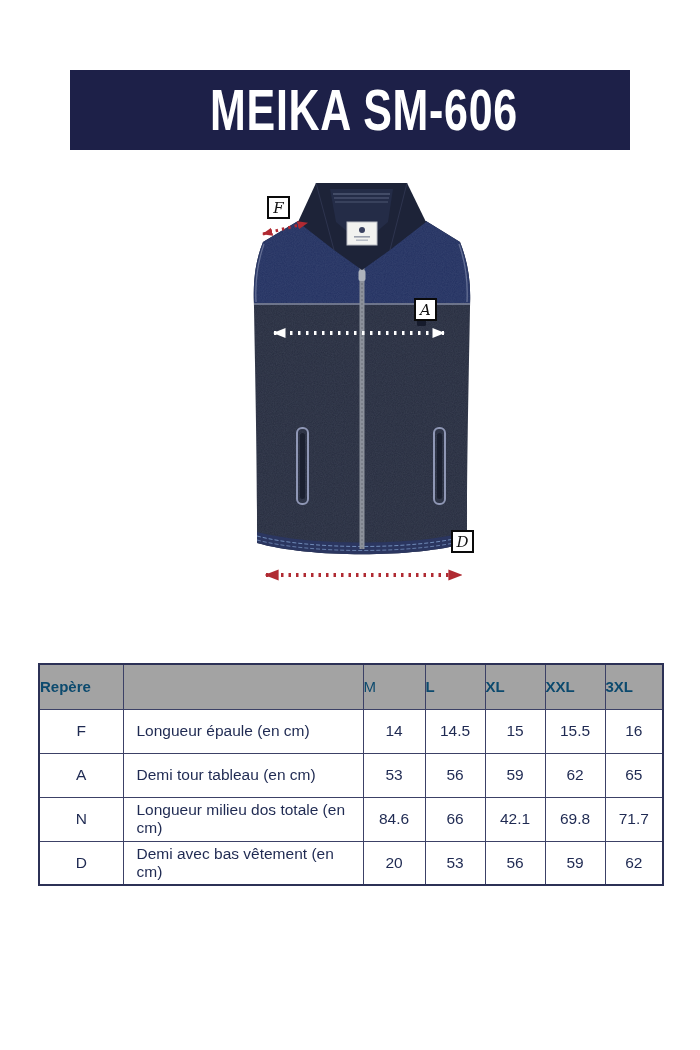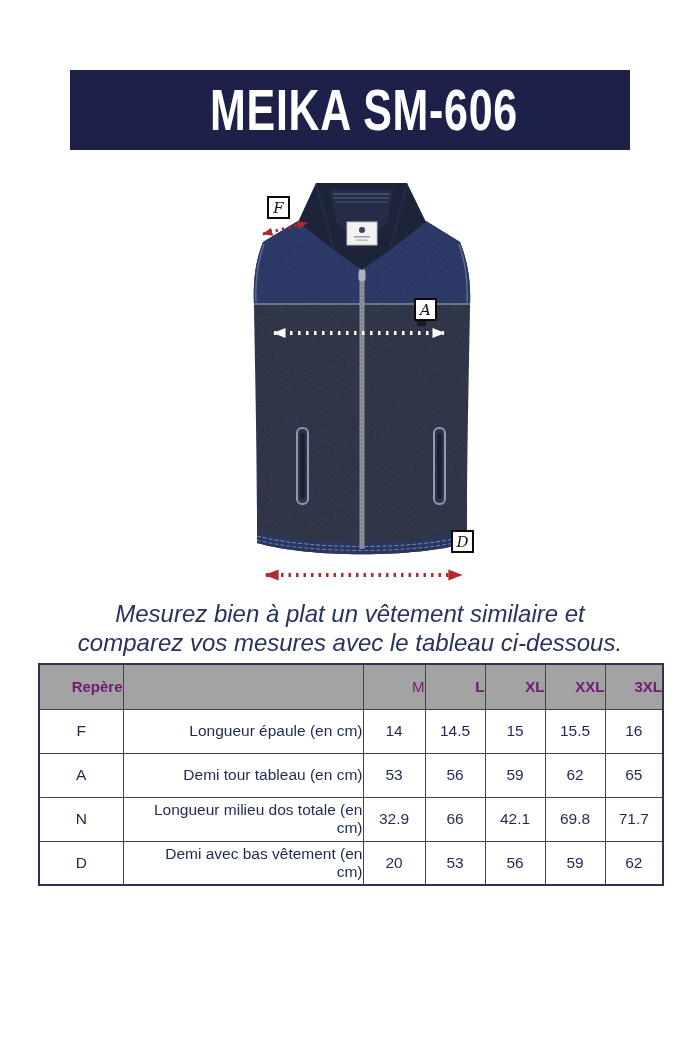--- a/index.html
+++ b/index.html
@@ -20,26 +20,26 @@
 
   
   .instruction { position:absolute; left:0; top:599px; width:700px; text-align:center;
                  color:#273260; font-style:italic; font-size:24px; line-height:29px; }
 
   
   table.size-table { position:absolute; left:38px; top:663px; width:624px;
                      border-collapse:collapse; table-layout:fixed;
                      border:2px solid #2c3156; }
   .size-table th, .size-table td { border:1px solid #3c4166; }
-  .size-table thead th { background:#a3a3a3; color:#701a75; font-weight:700;
-                         font-size:15px; height:45px; text-align:right; }
+  .size-table thead th { background:#a3a3a3; color:#0c4a6e; font-weight:700;
+                         font-size:15px; height:45px; text-align:left; }
   .size-table thead th.wt-normal { font-weight:400; }
   .size-table tbody td { height:44px; color:#1f2a52; font-size:15.5px;
                          text-align:center; vertical-align:middle; background:#ffffff; }
-  .size-table td.desc { text-align:right; padding-left:13px; }
+  .size-table td.desc { text-align:left; padding-left:13px; }
 </style>
 </head>
 <body>
 
 <div class="page">
 
   <header class="banner">
     <h1>MEIKA SM-606</h1>
   </header>
 
@@ -125,24 +125,20 @@
         <rect x="185" y="129" width="21" height="21" fill="#ffffff" stroke="#0a0a0a" stroke-width="2"></rect>
         <text x="195.5" y="145" text-anchor="middle" font-family="DejaVu Serif, serif" font-style="italic" font-size="15" fill="#111111">A</text>
       </g>
       <g>
         <rect x="222" y="361" width="21" height="21" fill="#ffffff" stroke="#0a0a0a" stroke-width="2"></rect>
         <text x="232.5" y="377" text-anchor="middle" font-family="DejaVu Serif, serif" font-style="italic" font-size="15" fill="#111111">D</text>
       </g>
     </svg>
   </div>
 
-  <div class="instruction">
-    <div>Mesurez bien à plat un vêtement similaire et</div>
-    <div>comparez vos mesures avec le tableau ci-dessous.</div>
-  </div>
 
   <table class="size-table">
     <colgroup>
       <col style="width:84px">
         <col style="width:240px">
         <col style="width:62px">
       <col style="width:60px">
         <col style="width:60px">
         <col style="width:60px">
         <col style="width:58px">
@@ -173,21 +169,21 @@
         <td class="desc">Demi tour tableau (en cm)</td>
         <td>53</td>
         <td>56</td>
         <td>59</td>
         <td>62</td>
         <td>65</td>
       </tr>
       <tr>
         <td>N</td>
         <td class="desc">Longueur milieu dos totale (en cm)</td>
-        <td>32.9</td>
+        <td>84.6</td>
         <td>66</td>
         <td>42.1</td>
         <td>69.8</td>
         <td>71.7</td>
       </tr>
       <tr>
         <td>D</td>
         <td class="desc">Demi avec bas vêtement (en cm)</td>
         <td>20</td>
         <td>53</td>

